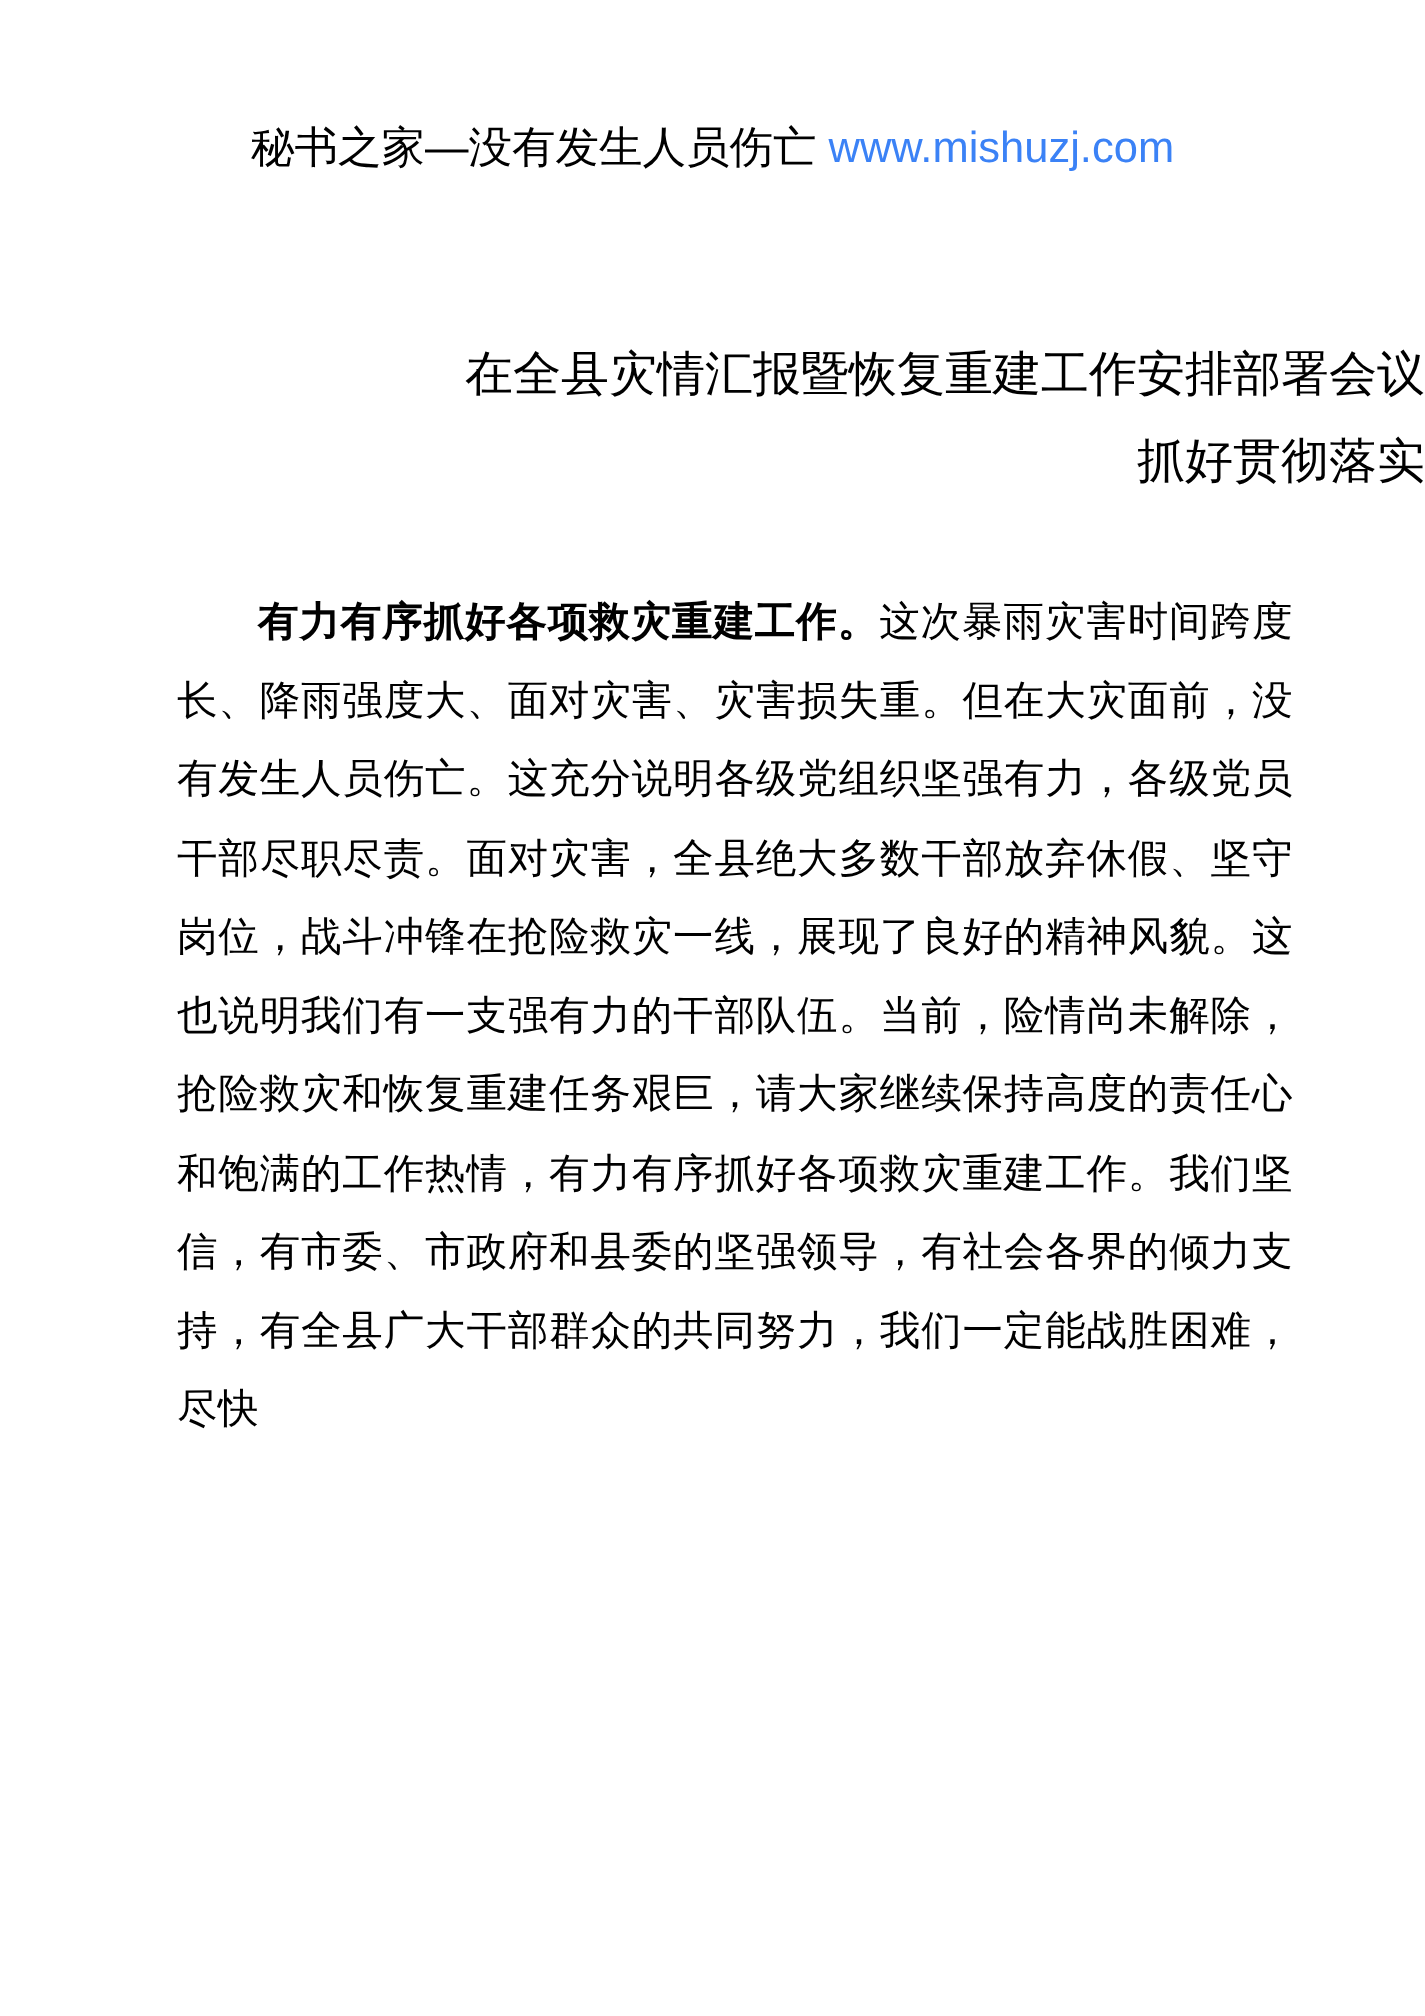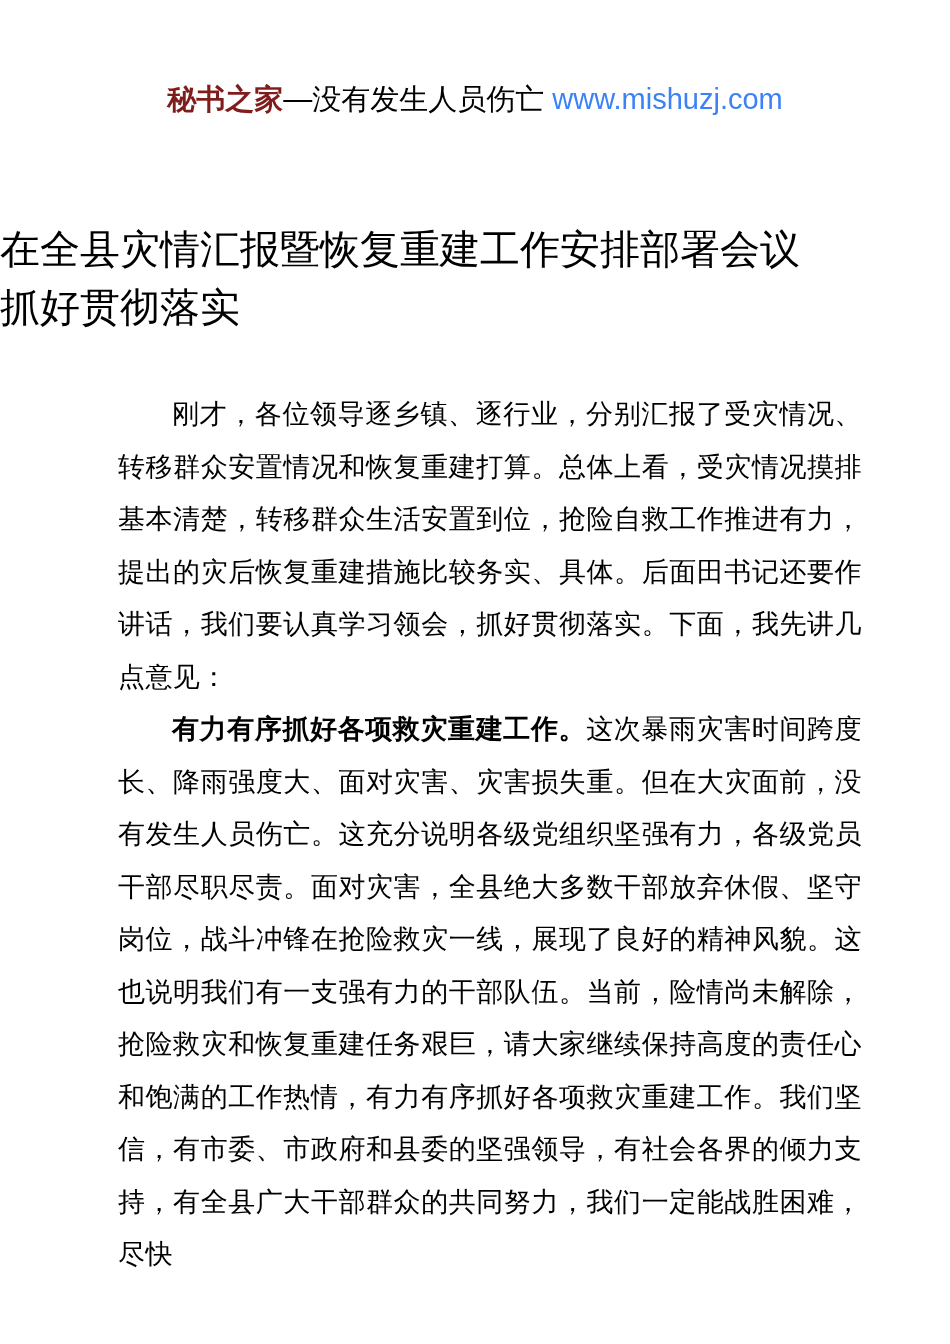--- a/index.html
+++ b/index.html
@@ -13,36 +13,36 @@
     color: #000000;
   }
   .doc-header {
     padding-top: 82px;
     text-align: center;
     font-size: 29px;
     line-height: 34px;
     white-space: nowrap;
   }
   .doc-header .site-name {
-    color: #7f1d1d;
-    font-weight: 700;
+    color: #000000;
+    font-weight: 400;
   }
   .doc-header .separator,
   .doc-header .tagline {
     color: #000000;
     font-weight: 400;
   }
   .doc-header .site-url {
     color: #3b82f6;
     font-weight: 400;
   }
   .doc-title {
     margin-top: 104px;
-    text-align: left;
-    font-size: 40px;
+    text-align: right;
+    font-size: 32px;
     line-height: 58px;
     font-weight: 400;
     color: #000000;
   }
   .doc-body {
     margin: 52px 88px 0 118px;
     font-size: 27px;
     line-height: 52.5px;
     letter-spacing: 0.4px;
     text-align: justify;
@@ -65,17 +65,16 @@
   <div class="doc-header">
     <span class="site-name">秘书之家</span><span class="separator">—</span><span class="tagline">没有发生人员伤亡 </span><span class="site-url">www.mishuzj.com</span>
   </div>
 
   <div class="doc-title">
     <div>在全县灾情汇报暨恢复重建工作安排部署会议</div>
     <div>抓好贯彻落实</div>
   </div>
 
   <div class="doc-body">
-    <p>刚才，各位领导逐乡镇、逐行业，分别汇报了受灾情况、转移群众安置情况和恢复重建打算。总体上看，受灾情况摸排基本清楚，转移群众生活安置到位，抢险自救工作推进有力，提出的灾后恢复重建措施比较务实、具体。后面田书记还要作讲话，我们要认真学习领会，抓好贯彻落实。下面，我先讲几点意见：</p>
     <p><span class="lead-bold">有力有序抓好各项救灾重建工作。</span><span>这次暴雨灾害时间跨度长、降雨强度大、面对灾害、灾害损失重。但在大灾面前，没有发生人员伤亡。这充分说明各级党组织坚强有力，各级党员干部尽职尽责。面对灾害，全县绝大多数干部放弃休假、坚守岗位，战斗冲锋在抢险救灾一线，展现了良好的精神风貌。这也说明我们有一支强有力的干部队伍。当前，险情尚未解除，抢险救灾和恢复重建任务艰巨，请大家继续保持高度的责任心和饱满的工作热情，有力有序抓好各项救灾重建工作。我们坚信，有市委、市政府和县委的坚强领导，有社会各界的倾力支持，有全县广大干部群众的共同努力，我们一定能战胜困难，尽快</span></p>
   </div>
 
 </div>
 
 </body></html>

